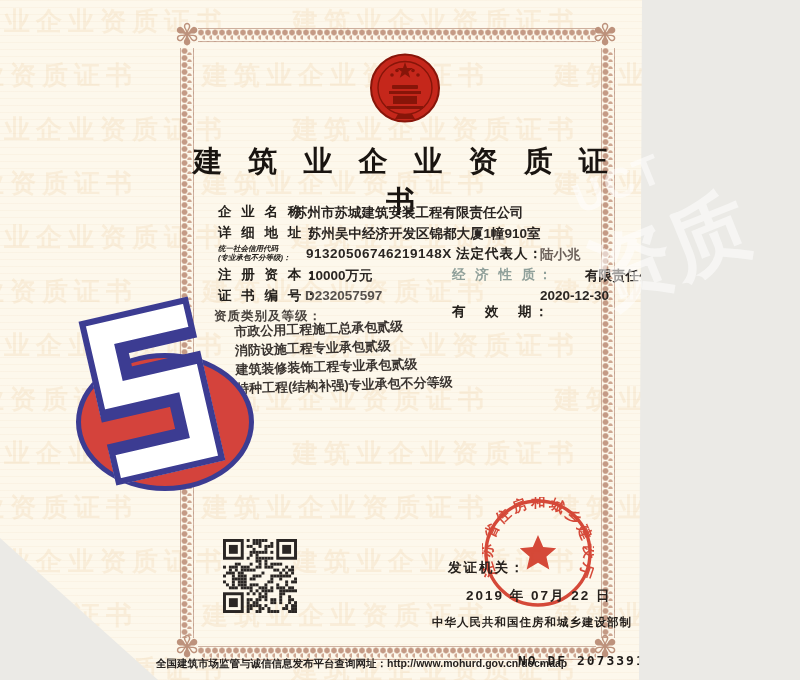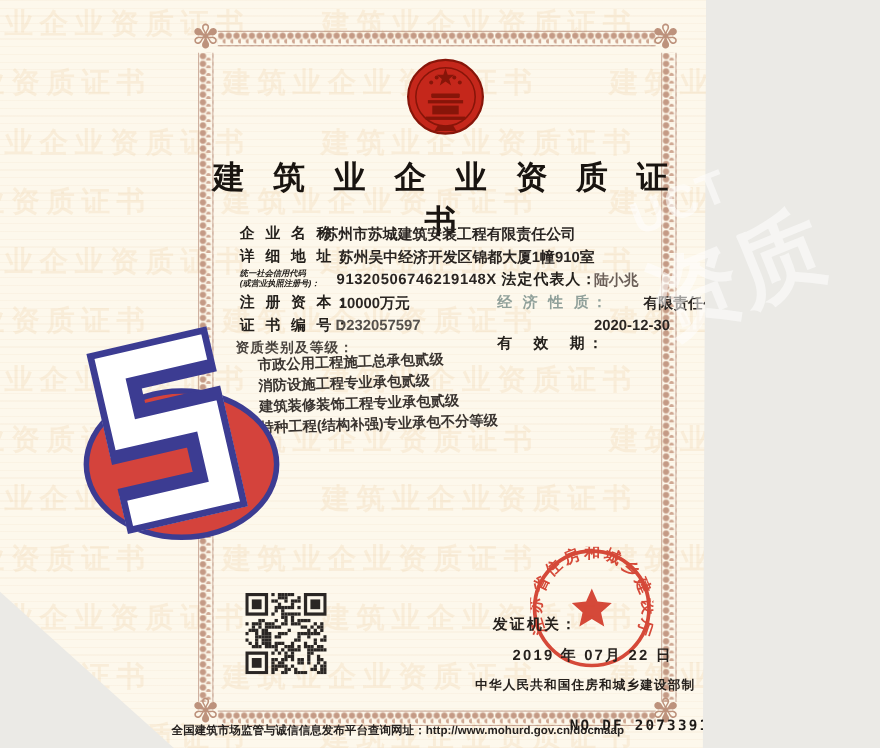--- a/index.html
+++ b/index.html
@@ -135,21 +135,21 @@
     <div class="abs" id="title">建 筑 业 企 业 资 质 证 书</div>
 
     <div class="abs flabel" style="left:218px;top:203px;">企 业 名 称：</div>
     <div class="abs fvalue" style="left:294px;top:204px;font-family:Liberation Serif, serif;">苏州市苏城建筑安装工程有限责任公司</div>
 
     <div class="abs flabel" style="left:218px;top:224px;">详 细 地 址：</div>
     <div class="abs fvalue" style="left:308px;top:225px;">苏州吴中经济开发区锦都大厦1幢910室</div>
 
     <div class="abs tiny-label" style="left:218px;top:244px;">
       <div>统一社会信用代码</div>
-      <div>(或营业执照注册号)：</div>
+      <div>(专业承包不分等级)：</div>
     </div>
     <div class="abs fvalue" style="left:306px;top:246px;letter-spacing:.5px;font-weight:bold;">91320506746219148X</div>
     <div class="abs flabel" style="left:456px;top:245px;letter-spacing:1px;">法定代表人：</div>
     <div class="abs fvalue" style="left:540px;top:246px;color:#6b5f58;">陆小兆</div>
 
     <div class="abs flabel" style="left:218px;top:266px;">注 册 资 本：</div>
     <div class="abs fvalue" style="left:308px;top:267px;">10000万元</div>
     <div class="abs flabel faded" style="left:452px;top:266px;">经 济 性 质：</div>
     <div class="abs fvalue" style="left:537px;top:267px;margin-left:48px;">有限责任公司</div>
 

